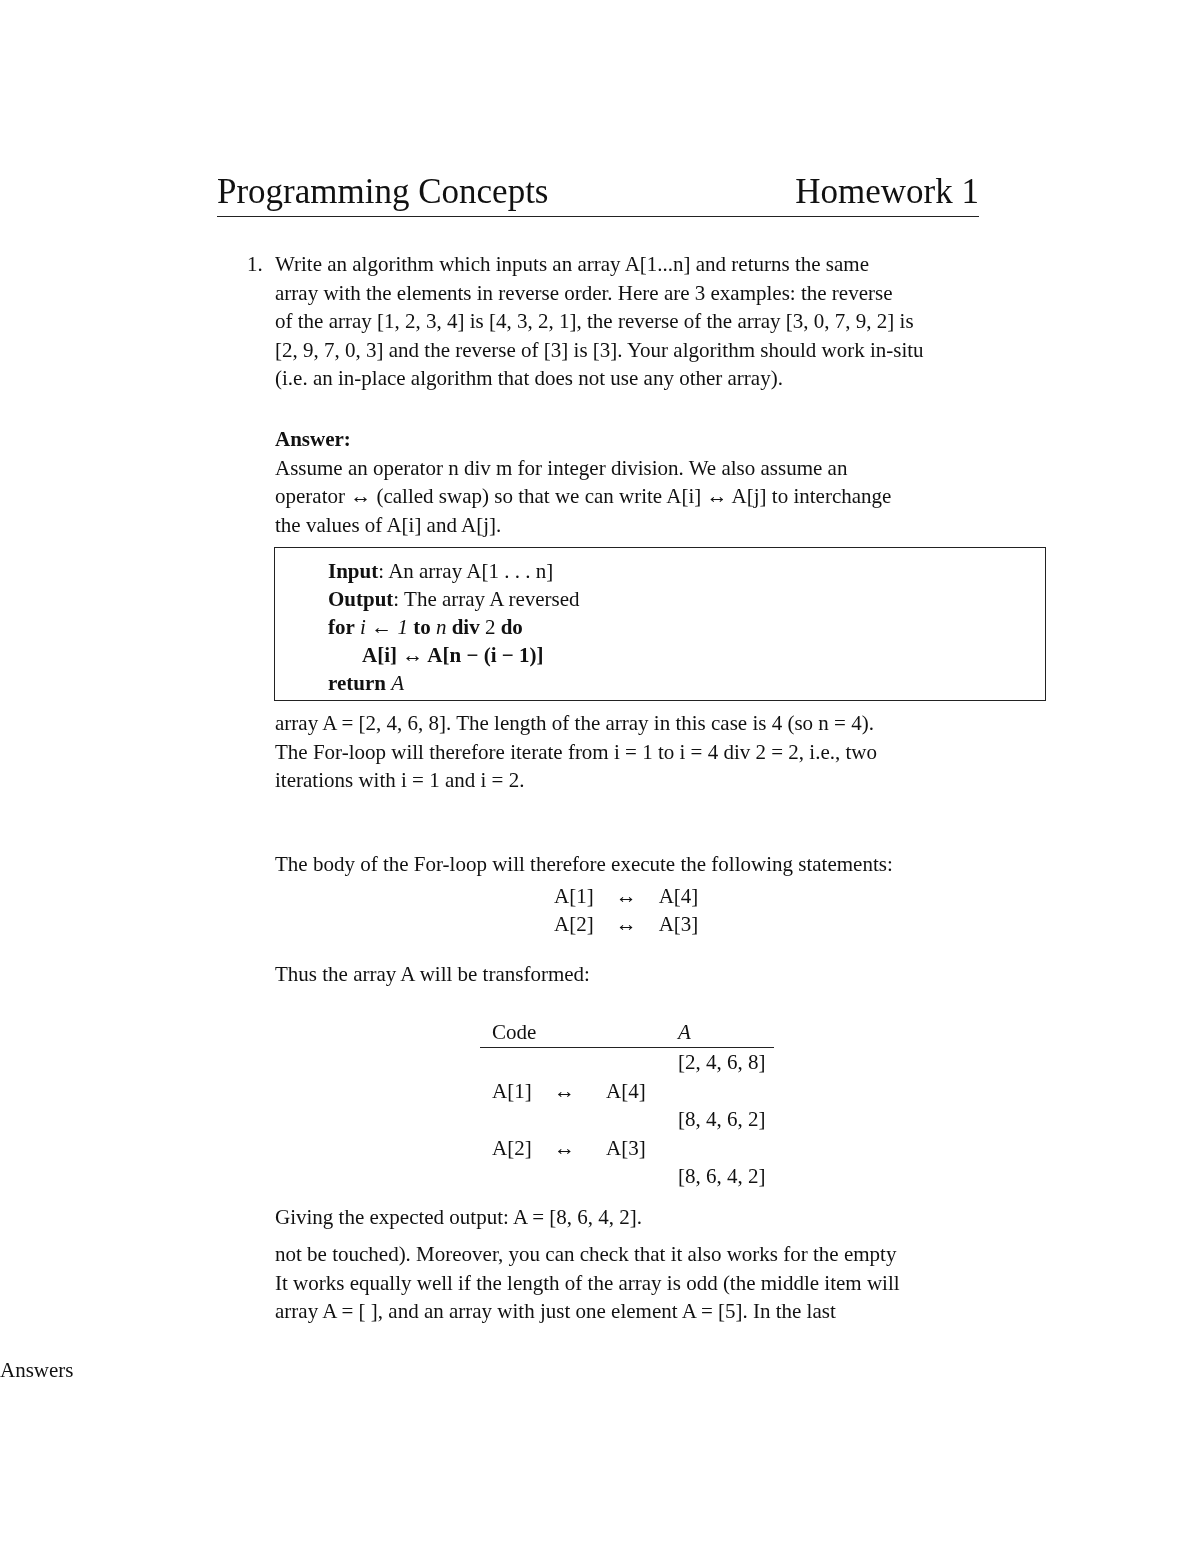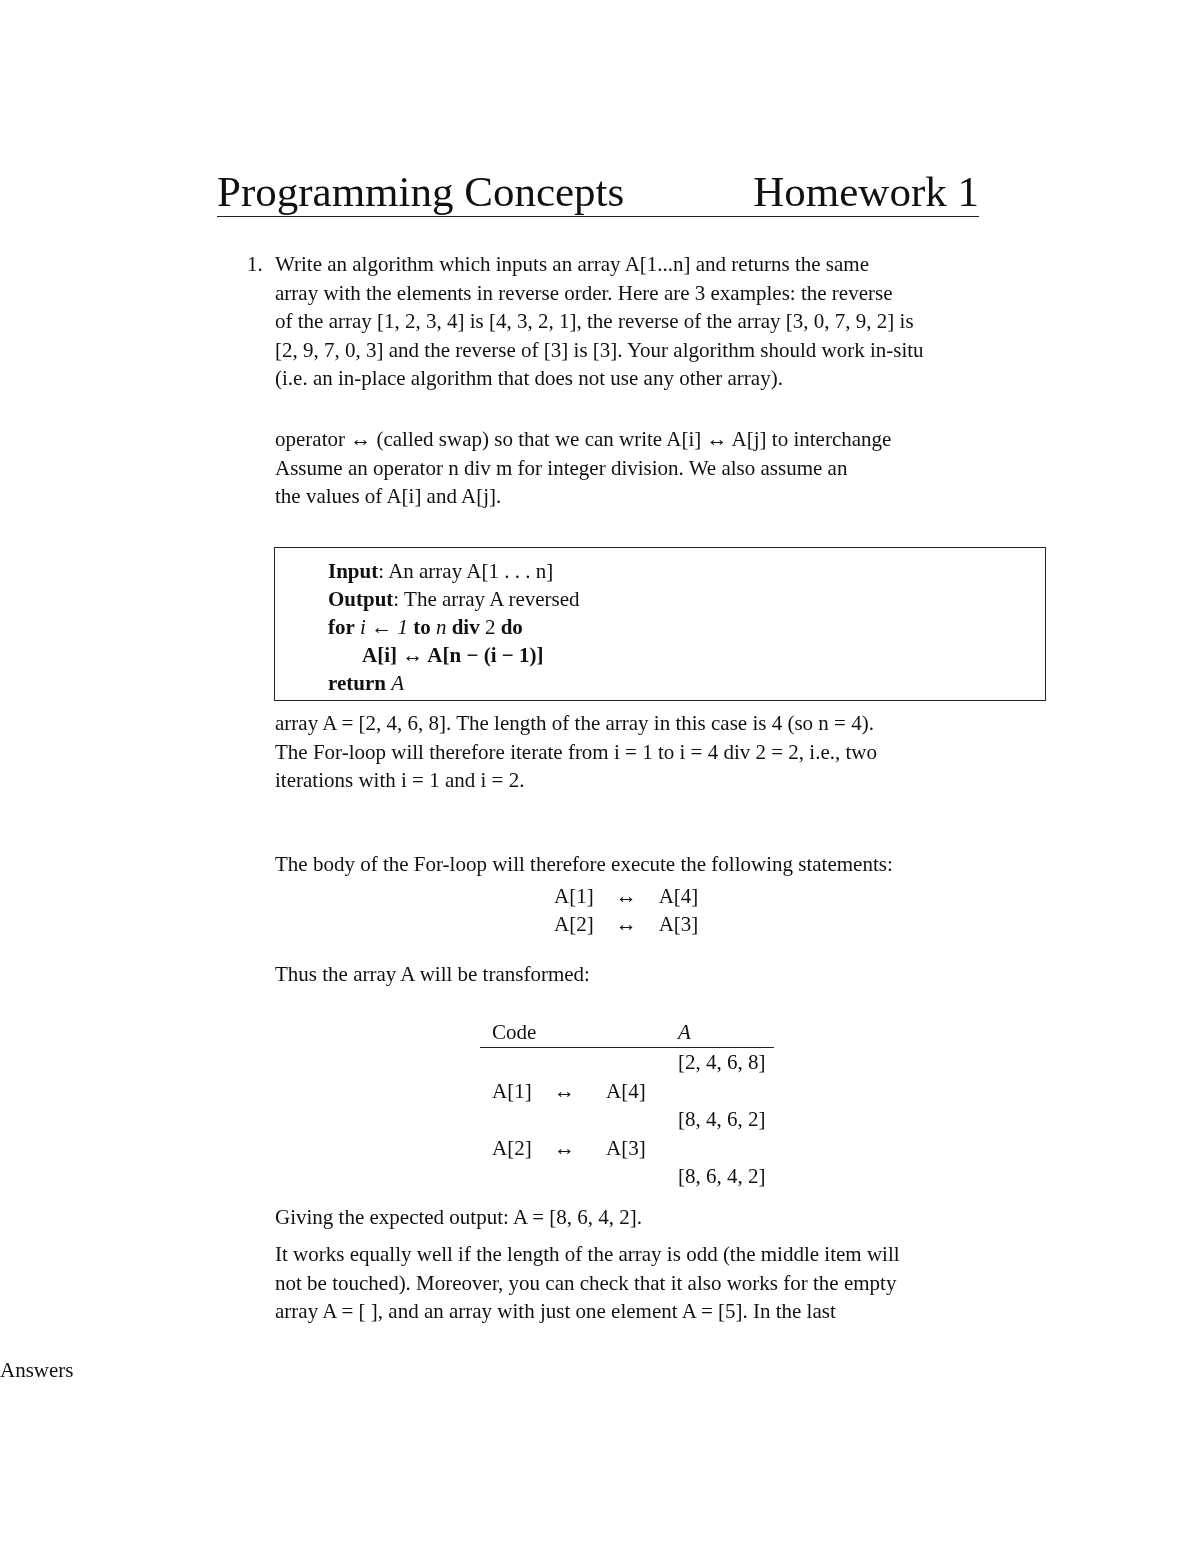--- a/index.html
+++ b/index.html
@@ -4,21 +4,21 @@
 <style>
   html, body { margin: 0; padding: 0; background: #ffffff; }
   body {
     width: 1200px; height: 1553px; position: relative; overflow: hidden;
     font-family: "Liberation Serif", "DejaVu Serif", serif;
     color: #111111;
   }
   .hdr {
     position: absolute; left: 217px; top: 172px; width: 762px;
     display: flex; justify-content: space-between; align-items: baseline;
-    font-size: 43px; line-height: 40px;
+    font-size: 35px; line-height: 40px;
   }
   .hdr-rule {
     position: absolute; left: 217px; top: 216px; width: 762px; height: 0;
     border-top: 1.5px solid #222;
   }
   .txt { font-size: 21px; line-height: 28.6px; }
   .block { position: absolute; left: 275px; width: 704px; text-align: justify; }
   .q-num { position: absolute; left: 247px; top: 250px; }
   i.m { }
   b { font-weight: bold; }
@@ -62,22 +62,23 @@
 <div class="txt q-num">1.</div>
 <div class="txt block" style="top:250px;">
   <div>Write an algorithm which inputs an array A[1...n] and returns the same</div>
   <div>array with the elements in reverse order. Here are 3 examples: the reverse</div>
   <div>of the array [1, 2, 3, 4] is [4, 3, 2, 1], the reverse of the array [3, 0, 7, 9, 2] is</div>
   <div>[2, 9, 7, 0, 3] and the reverse of [3] is [3]. Your algorithm should work in-situ</div>
   <div>(i.e. an in-place algorithm that does not use any other array).</div>
 </div>
 
 <div class="txt block" style="top:425px;">
+  <div><b>Answer:</b></div>
+  <div>Assume an operator n  div  m for integer division.  We also assume an</div>
   <div>operator ↔ (called swap) so that we can write A[i] ↔ A[j] to interchange</div>
-  <div>Assume an operator n  div  m for integer division.  We also assume an</div>
   <div>the values of A[i] and A[j].</div>
 </div>
 
 <div class="algo txt">
   <div class="algo-lines">
     <div class="algo-line">
       <b>Input</b><span>: An array A[1 . . . n]</span>
     </div>
     <div class="algo-line">
       <b>Output</b><span>: The array A reversed</span>
@@ -151,18 +152,18 @@
   <div class="trace-row">
     <span></span>
     <span></span>
     <span></span>
     <span>[8, 6, 4, 2]</span>
   </div>
 </div>
 
 <div class="txt block" style="top:1203px;">Giving the expected output: A = [8, 6, 4, 2].</div>
 <div class="txt block" style="top:1240px;">
+  <div>not be touched). Moreover, you can check that it also works for the empty</div>
   <div>It works equally well if the length of the array is odd (the middle item will</div>
-  <div>not be touched). Moreover, you can check that it also works for the empty</div>
   <div>array A = [ ], and an array with just one element A = [5]. In the last</div>
 </div>
 
 <div class="txt footer">Answers</div>
 
 </body></html>

